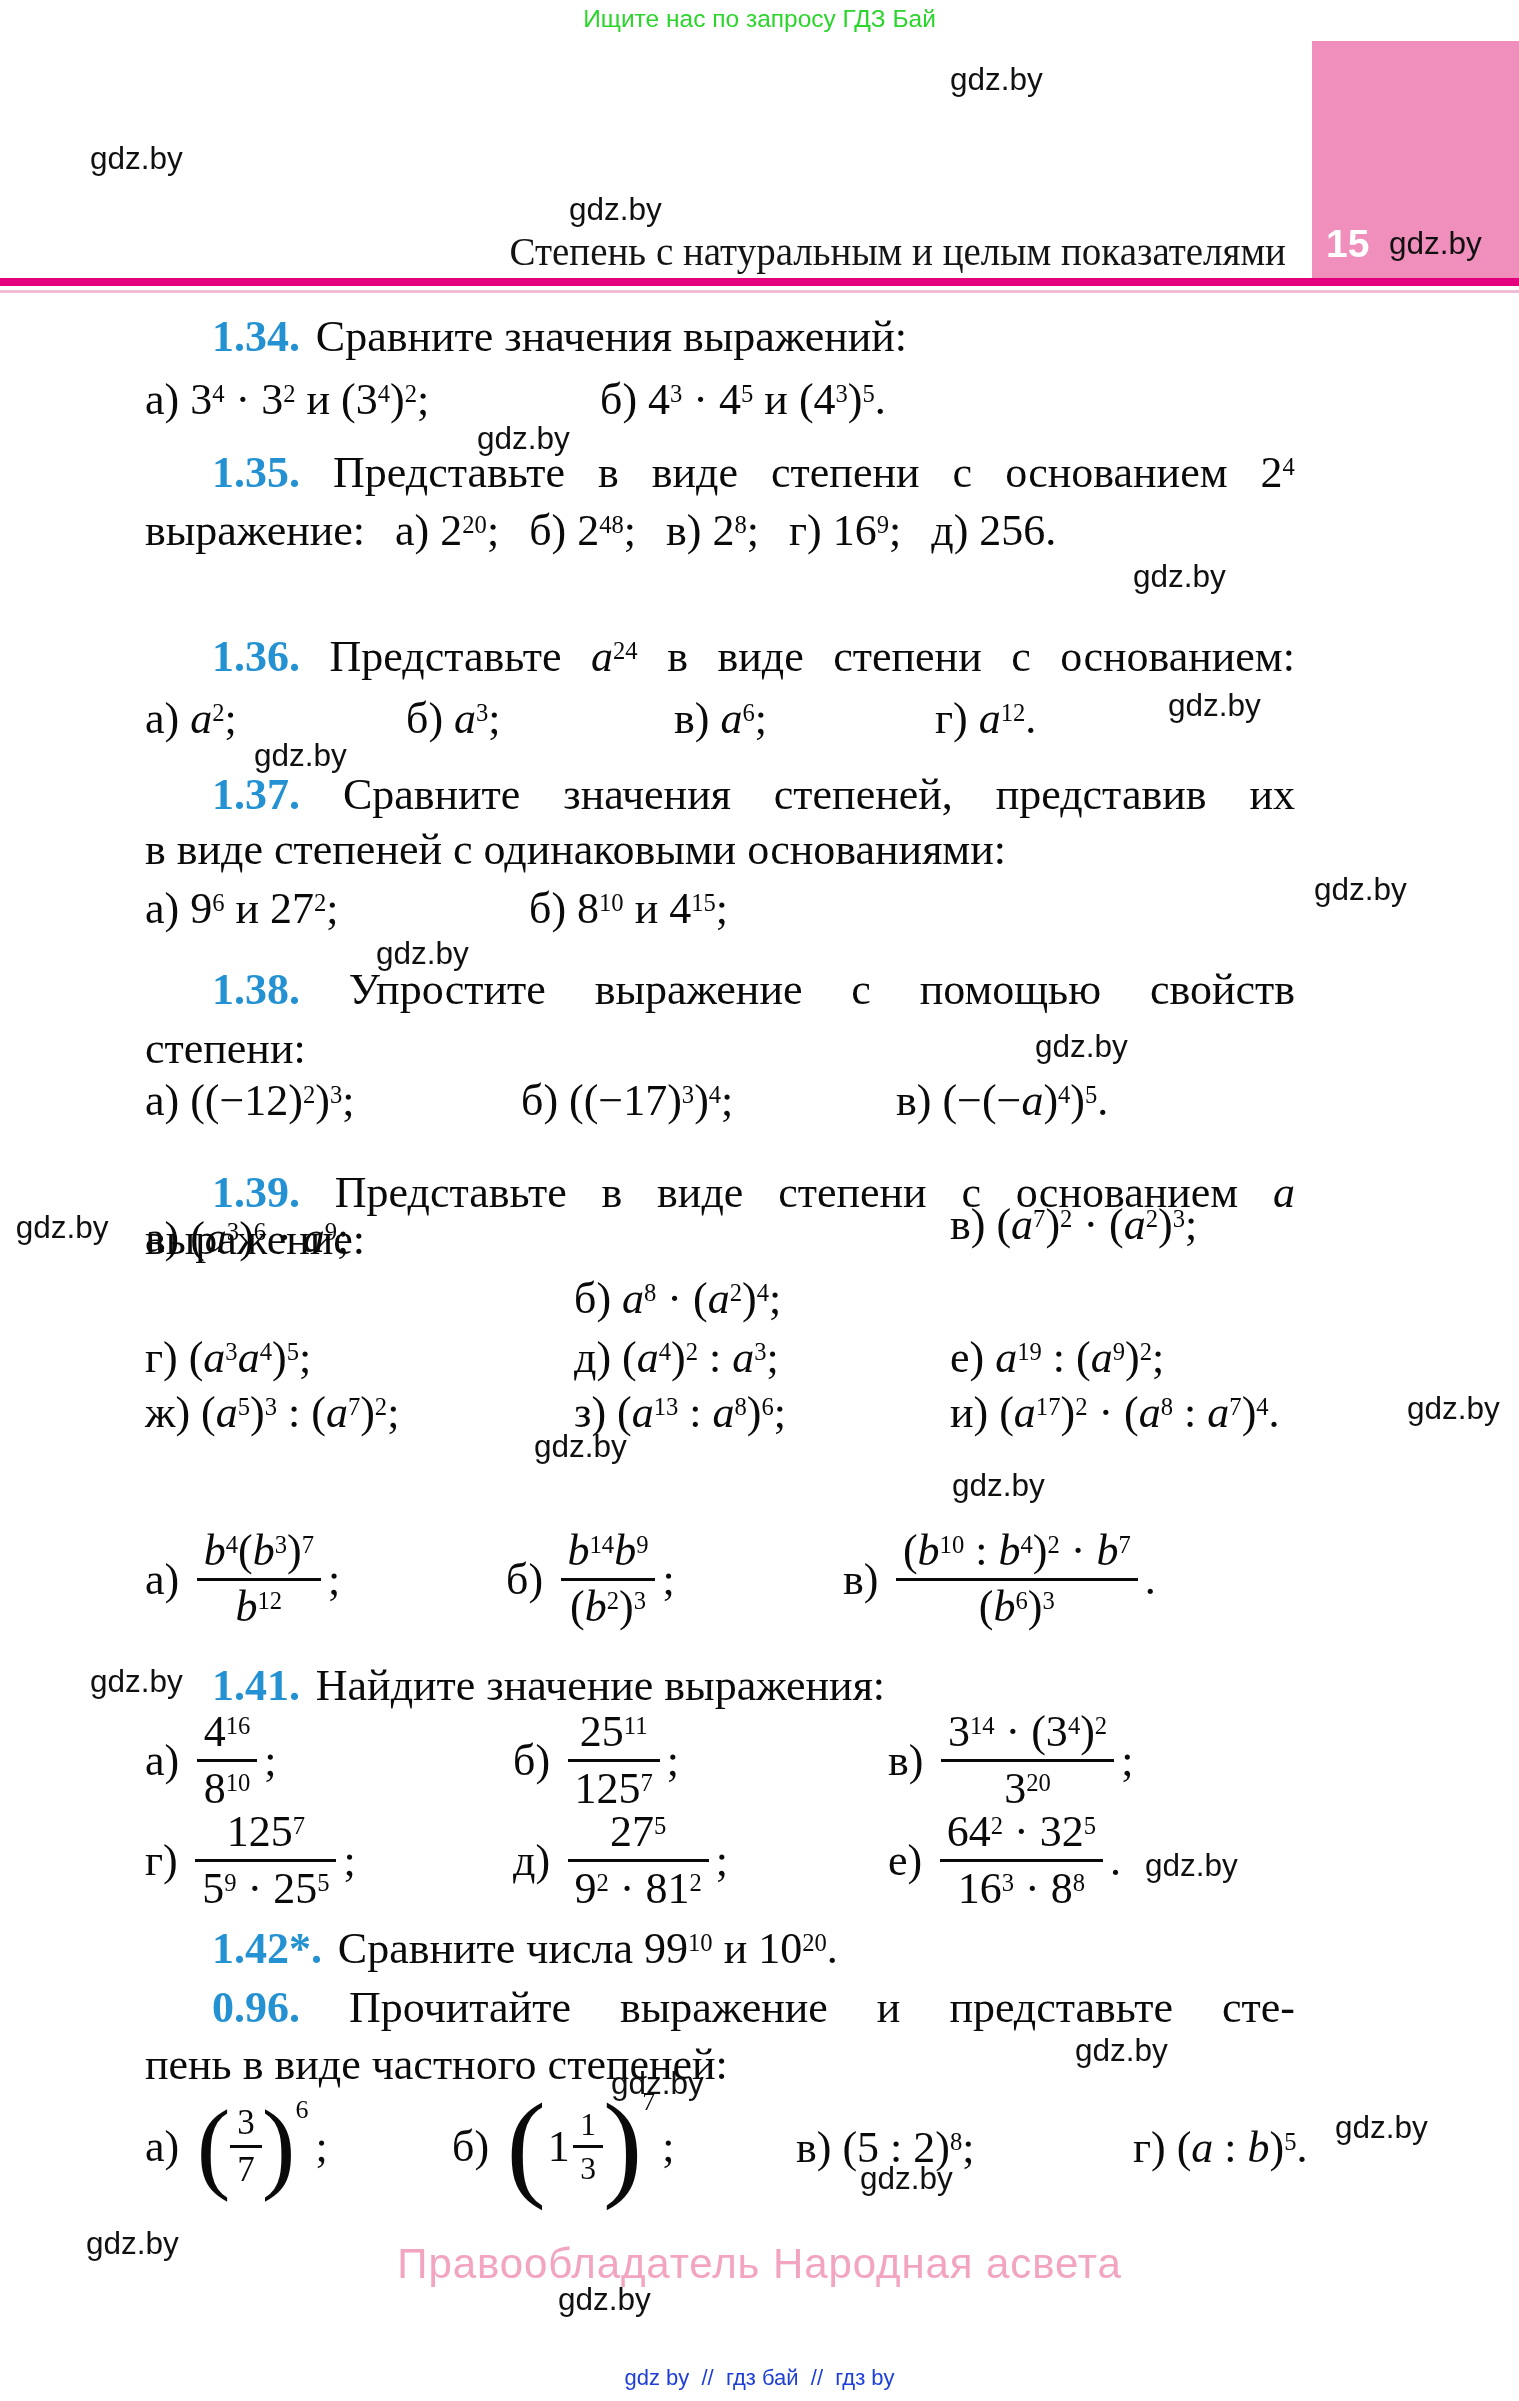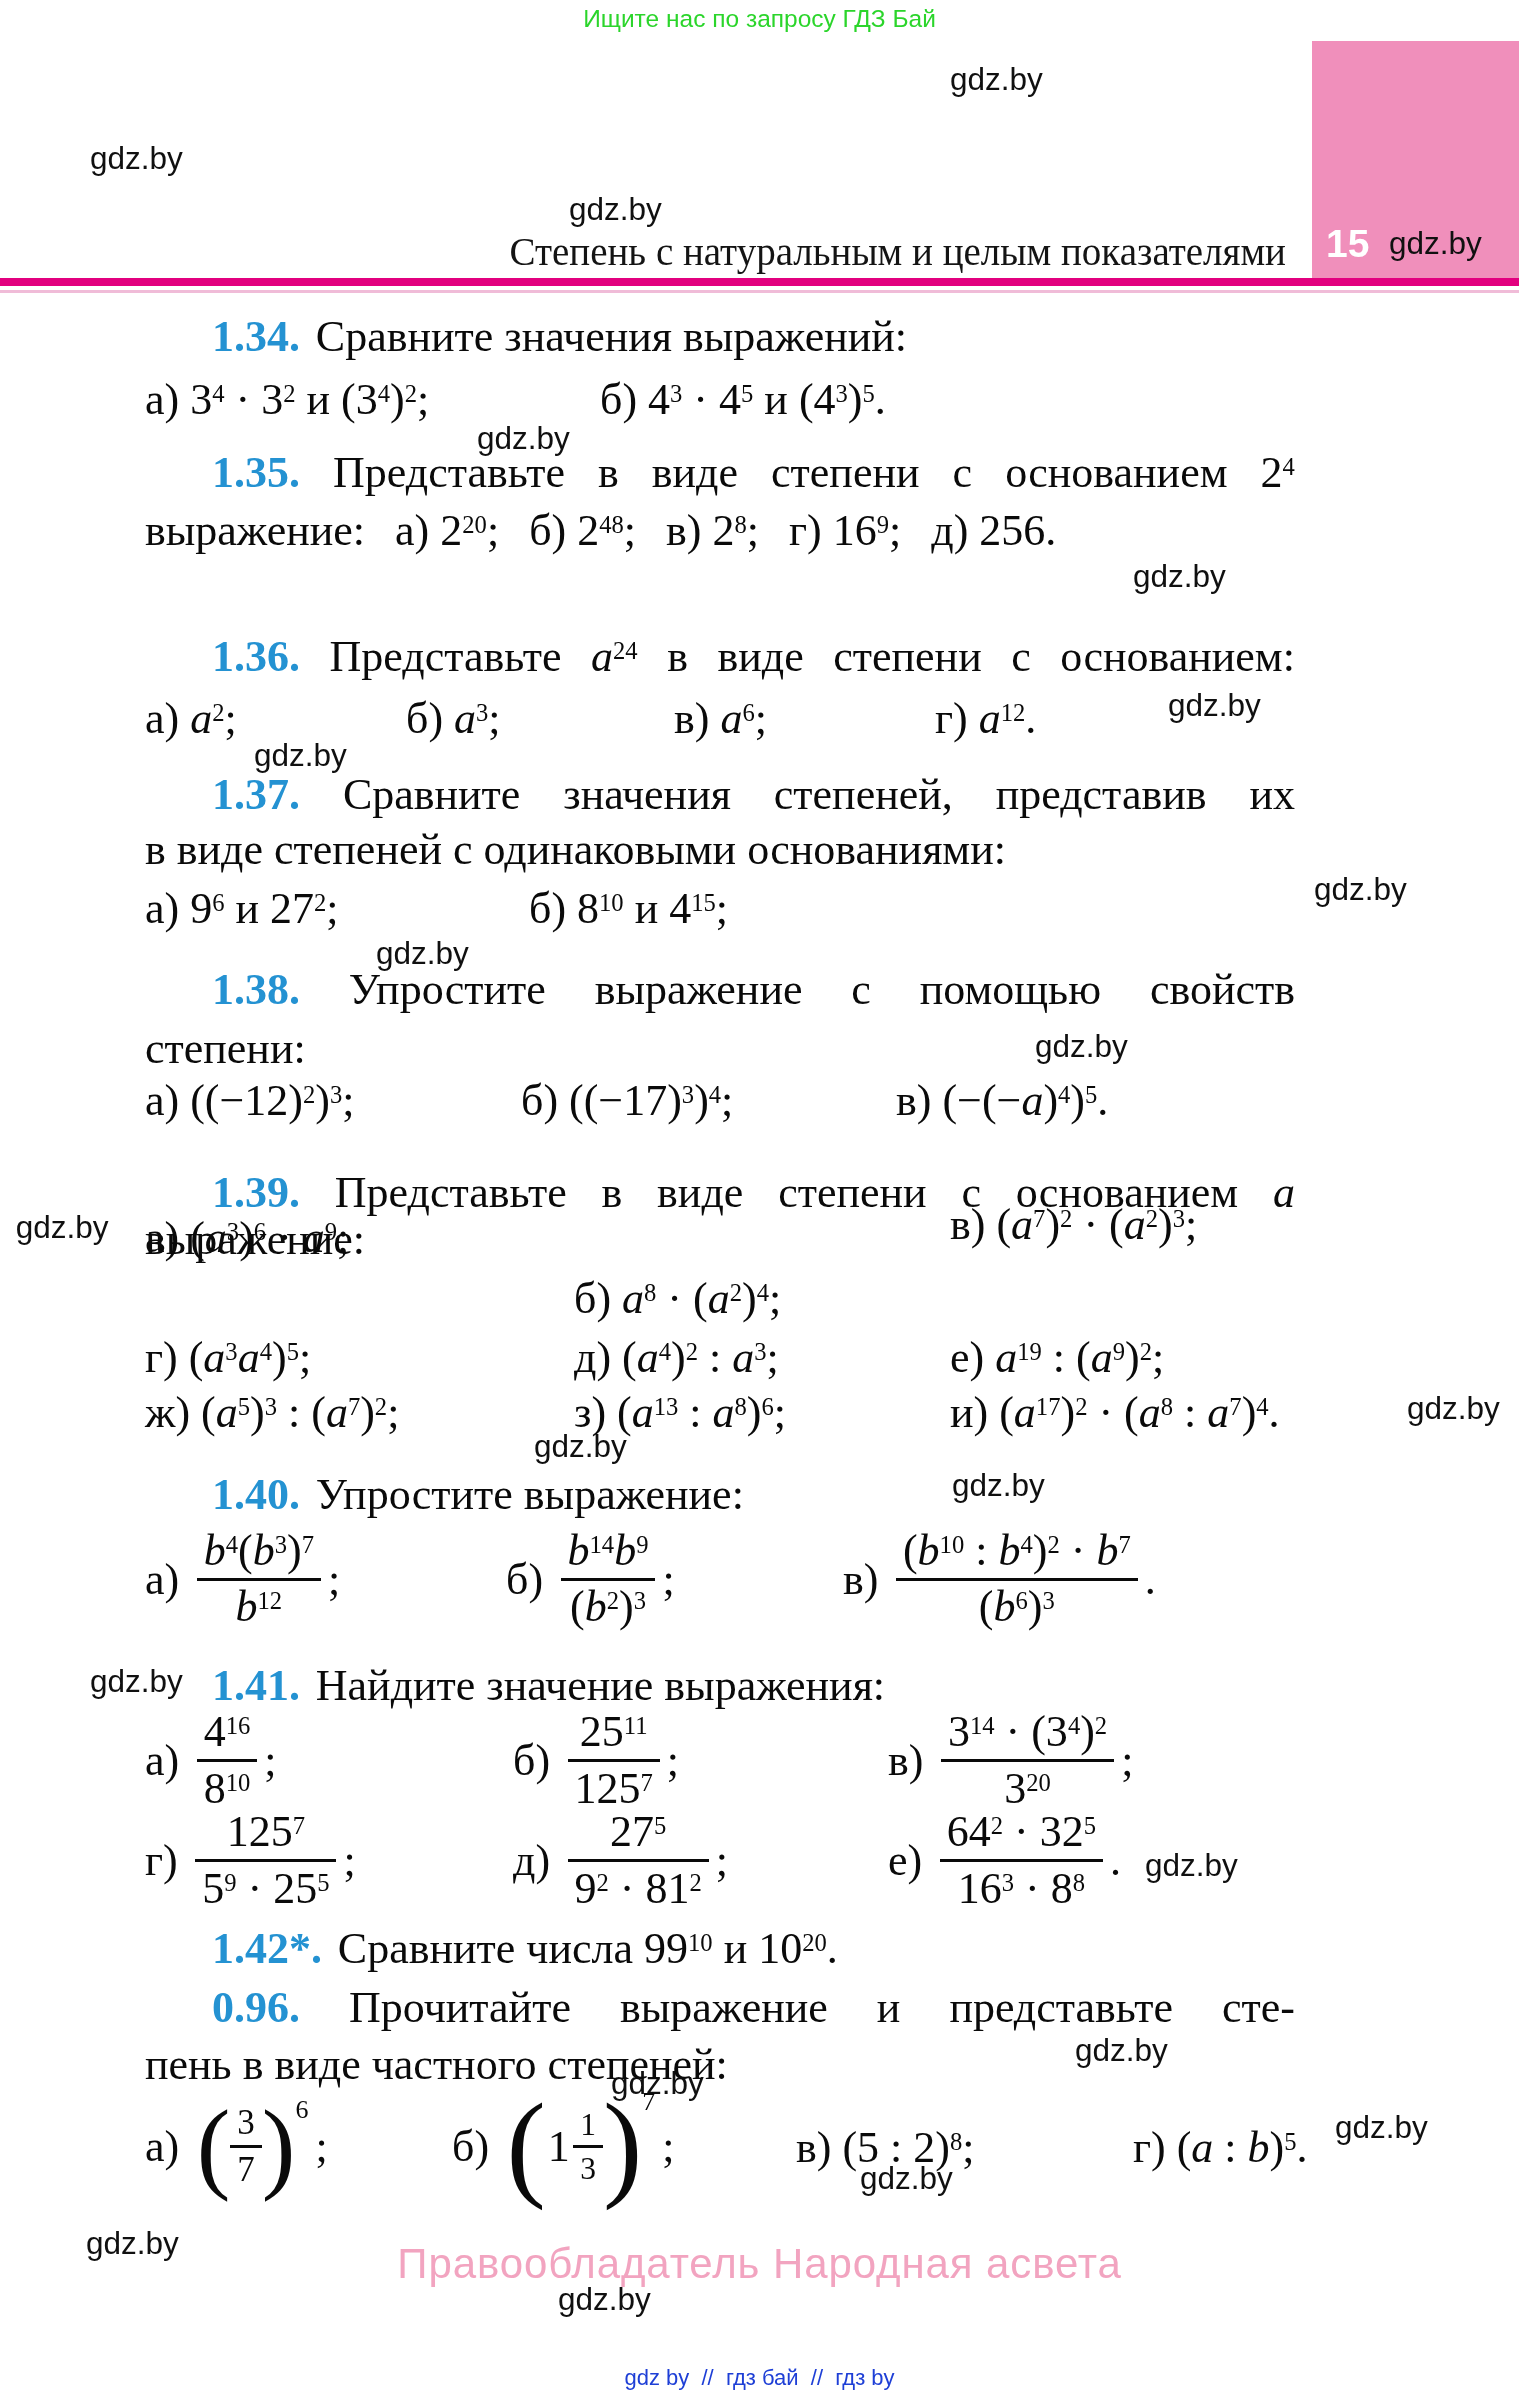--- a/index.html
+++ b/index.html
@@ -163,23 +163,20 @@
   <span class="line" style="left:145px;top:1213px">а) (<i>a</i><span class="sup">3</span>)<span class="sup">6</span> · <i>a</i><span class="sup">9</span>;</span>
   <span class="line" style="left:574px;top:1274px">б) <i>a</i><span class="sup">8</span> · (<i>a</i><span class="sup">2</span>)<span class="sup">4</span>;</span>
   <span class="line" style="left:950px;top:1200px">в) (<i>a</i><span class="sup">7</span>)<span class="sup">2</span> · (<i>a</i><span class="sup">2</span>)<span class="sup">3</span>;</span>
   <span class="line" style="left:145px;top:1333px">г) (<i>a</i><span class="sup">3</span><i>a</i><span class="sup">4</span>)<span class="sup">5</span>;</span>
   <span class="line" style="left:574px;top:1333px">д) (<i>a</i><span class="sup">4</span>)<span class="sup">2</span> : <i>a</i><span class="sup">3</span>;</span>
   <span class="line" style="left:950px;top:1333px">е) <i>a</i><span class="sup">19</span> : (<i>a</i><span class="sup">9</span>)<span class="sup">2</span>;</span>
   <span class="line" style="left:145px;top:1388px">ж) (<i>a</i><span class="sup">5</span>)<span class="sup">3</span> : (<i>a</i><span class="sup">7</span>)<span class="sup">2</span>;</span>
   <span class="line" style="left:574px;top:1388px">з) (<i>a</i><span class="sup">13</span> : <i>a</i><span class="sup">8</span>)<span class="sup">6</span>;</span>
   <span class="line" style="left:950px;top:1388px">и) (<i>a</i><span class="sup">17</span>)<span class="sup">2</span> · (<i>a</i><span class="sup">8</span> : <i>a</i><span class="sup">7</span>)<span class="sup">4</span>.</span>
 
-  <div class="line" style="left:212px;top:1470px">
-    <span class="enum mr">1.40.</span><span>Упростите выражение:</span>
-  </div>
   <div class="fitem" style="left:145px;top:1521px;height:116px">
     <span class="flab">а)</span>
     <span class="fr">
         <span class="nu"><i>b</i><span class="sup">4</span>(<i>b</i><span class="sup">3</span>)<span class="sup">7</span></span>
         <span class="de"><i>b</i><span class="sup">12</span></span>
       </span>
     <span class="ftail">;</span>
   </div>
   <div class="fitem" style="left:506px;top:1521px;height:116px">
     <span class="flab">б)</span>

